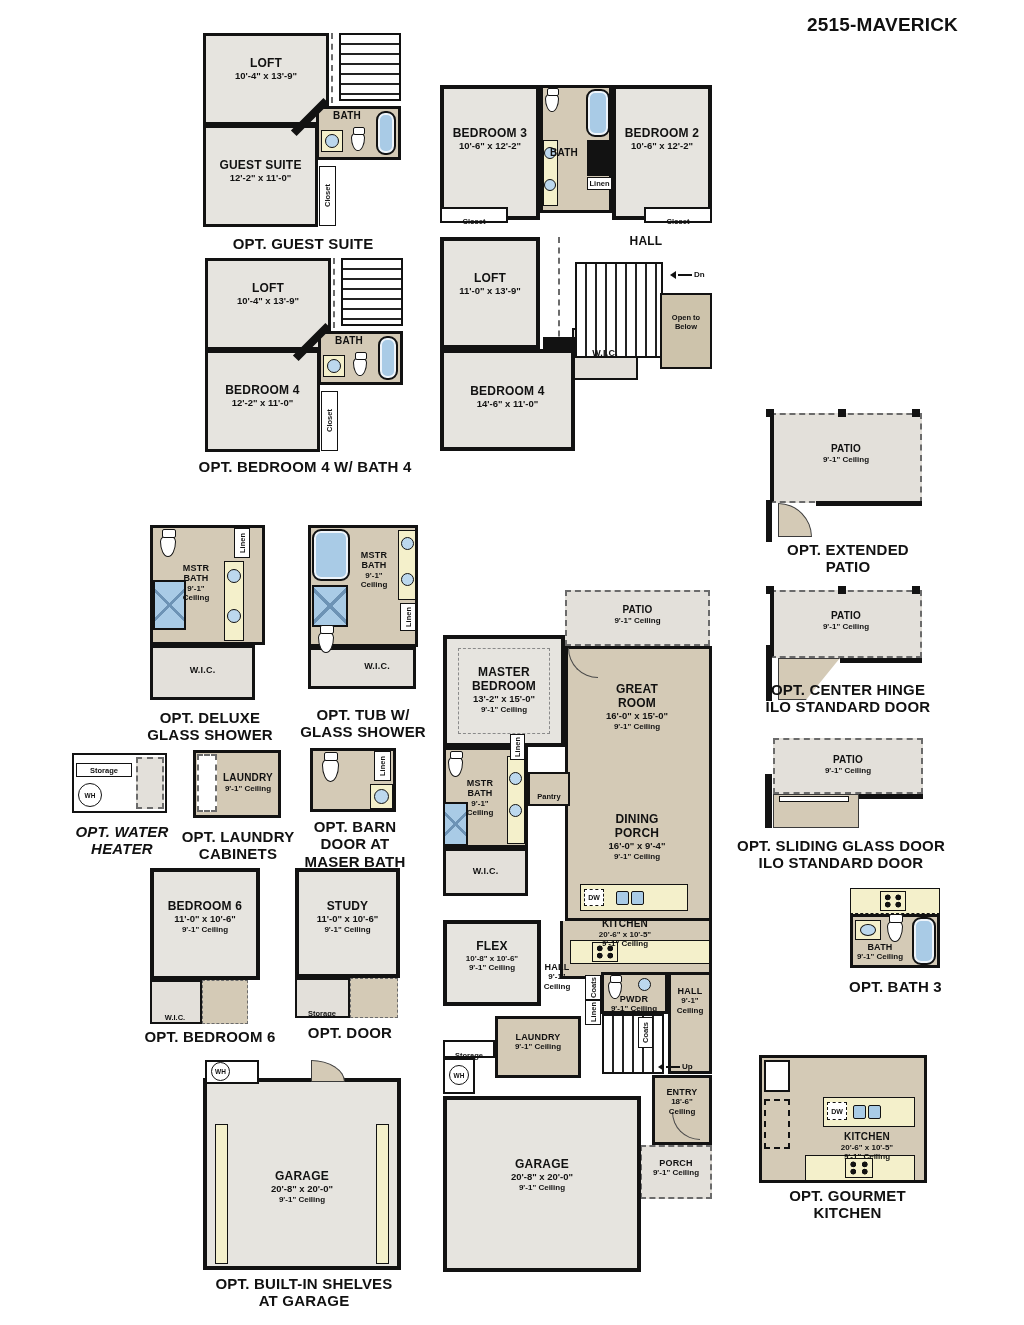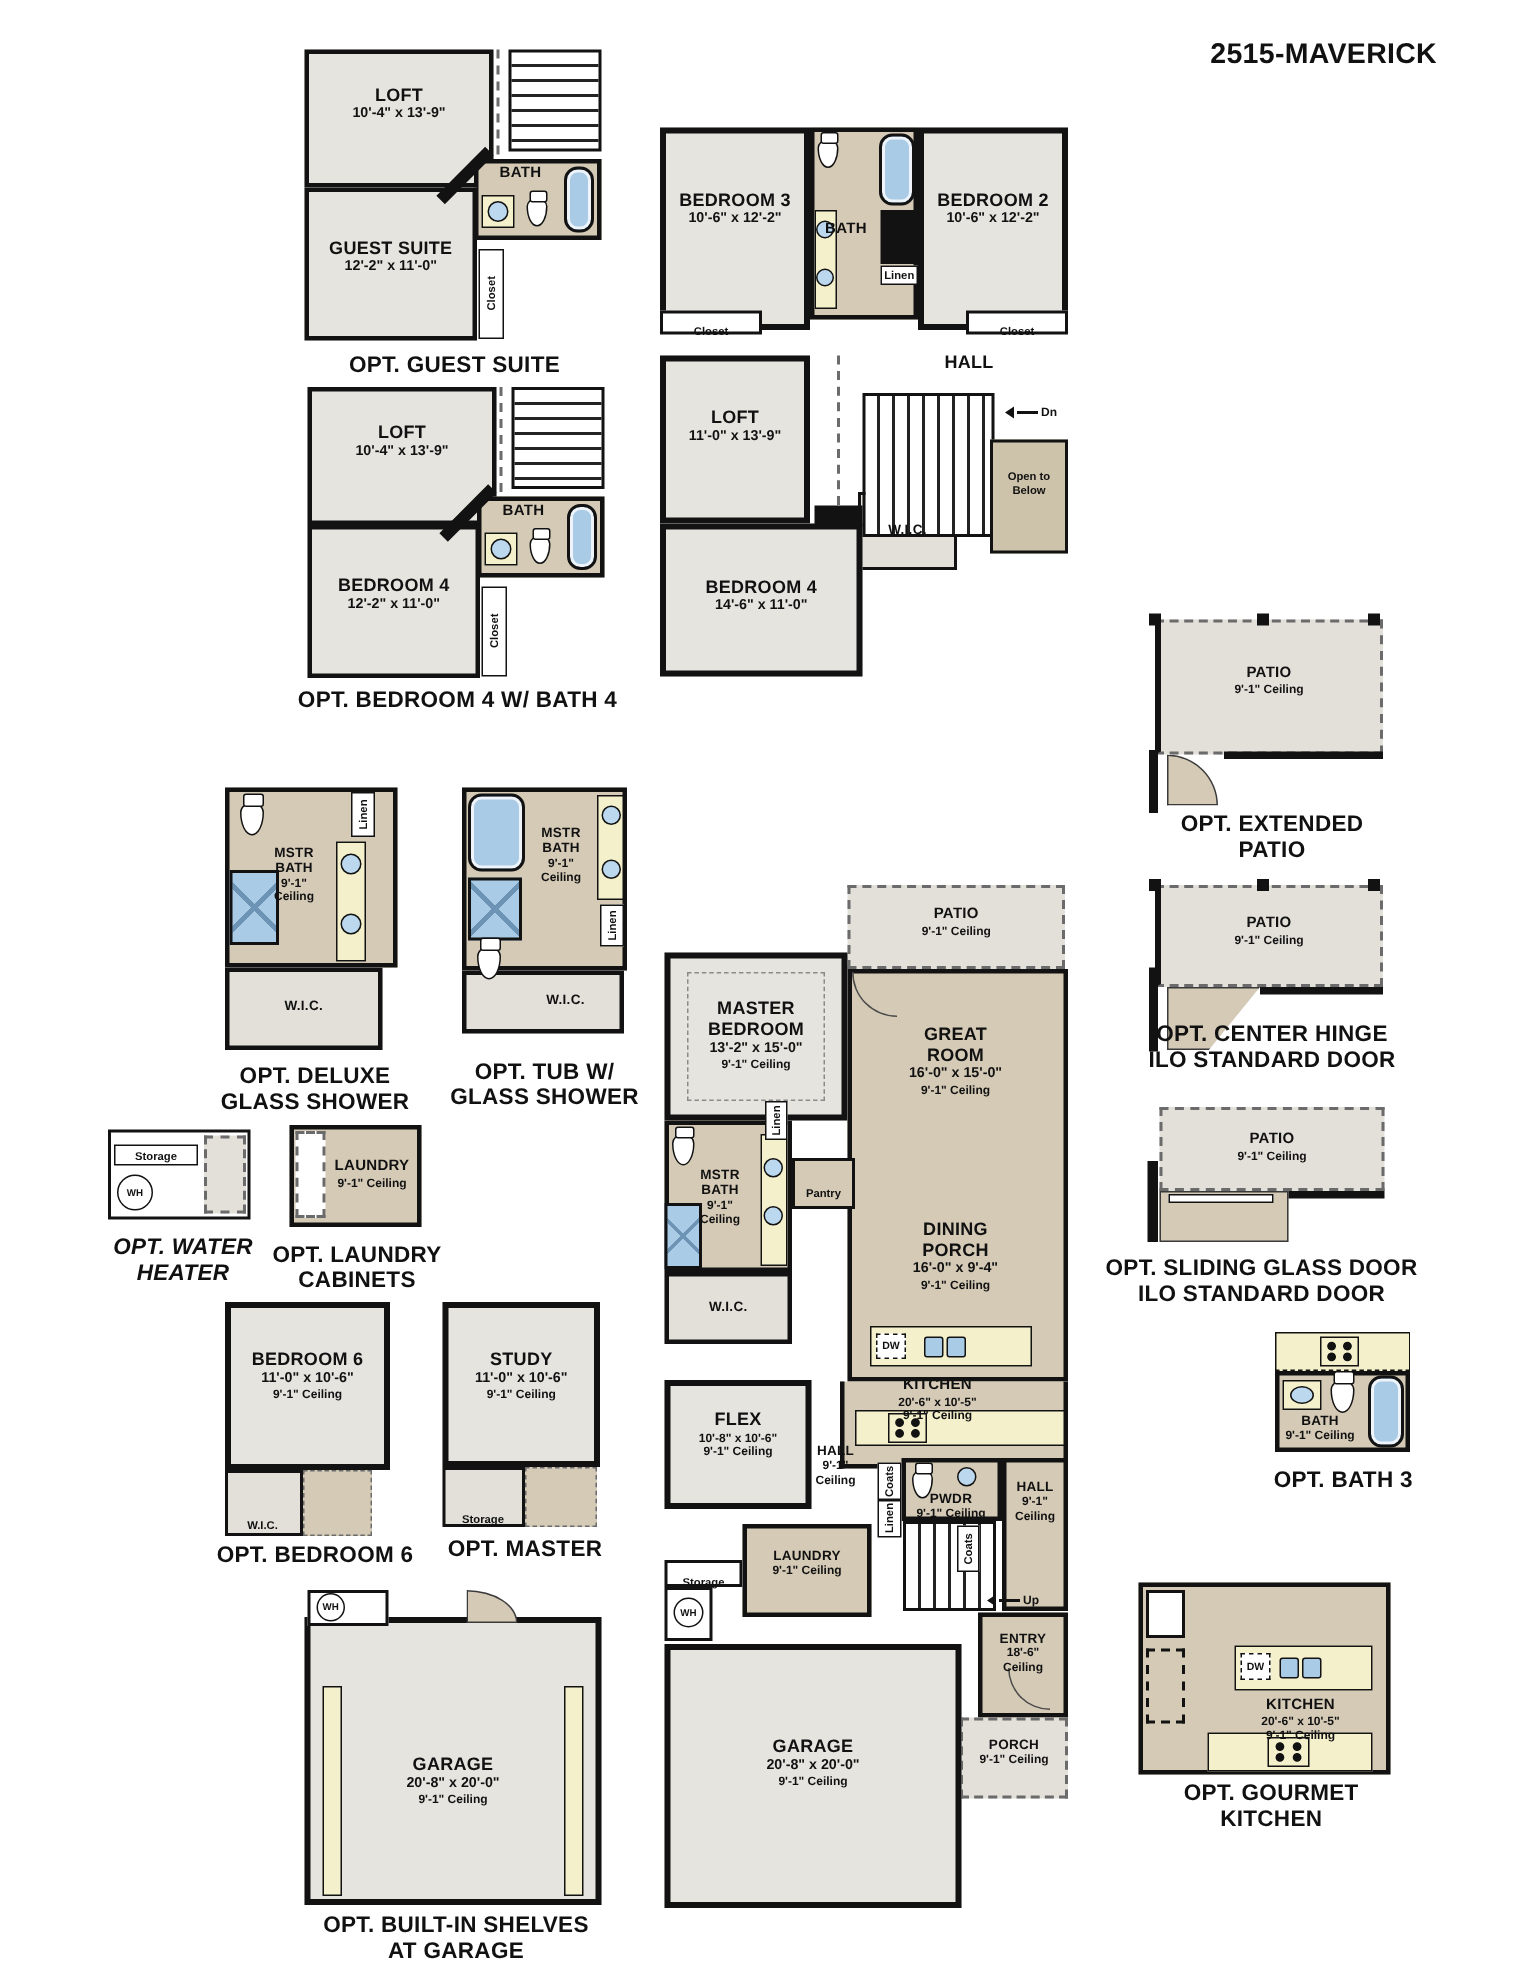--- a/index.html
+++ b/index.html
@@ -45,21 +45,21 @@
   .diag{background:#121212;transform:rotate(-45deg);z-index:4;}
   .fpl{background:var(--fireplace-salmon,#d89580);clip-path:polygon(0 0,100% 18%,100% 82%,0 100%);z-index:5;}
   .openb{background:#cdc3ab;border:2px solid #121212;z-index:2;}
   .inner-dash{border:1.5px dashed #8a8a8a;z-index:2;}
 </style>
 </head>
 <body>
 
 <div id="canvas">
 
-  <div class="plan" style="left:758px;top:14px;width:200px;height:26px;margin-top:12px;">
+  <div class="plan" style="left:758px;top:14px;width:200px;height:26px;">
     <div class="lbl" style="left:0;top:0;width:200px;text-align:right;">
         <span class="nm" style="font-size:19px;">2515-MAVERICK</span>
       </div>
   </div>
 
   <div class="plan" style="left:203px;top:33px;width:200px;height:230px;">
     <div class="room" style="left:0;top:0;width:126px;height:92px;"></div>
     <div class="stairs h" style="left:136px;top:0;width:62px;height:68px;"></div>
     <div class="dashv" style="left:128px;top:0;height:70px;"></div>
     <div class="room tan" style="left:113px;top:73px;width:85px;height:54px;"></div>
@@ -271,20 +271,32 @@
     <div class="lbl" style="left:24px;top:22px;width:62px;">
         <span class="nm sm">LAUNDRY</span>
         <span class="dm xs">9'-1" Ceiling</span>
       </div>
     <div class="cap" style="left:-20px;top:78px;width:130px;">
         <span>OPT. LAUNDRY</span>
         <span>CABINETS</span>
       </div>
   </div>
 
+  <div class="plan" style="left:310px;top:748px;width:90px;height:132px;">
+    <div class="room tan" style="left:0;top:0;width:86px;height:64px;"></div>
+    <div class="toilet" style="left:12px;top:10px;width:17px;height:24px;"></div>
+    <div class="vtag" style="left:64px;top:3px;width:17px;height:30px;">Linen</div>
+    <div class="cream" style="left:60px;top:36px;width:23px;height:25px;"></div>
+    <div class="sinkc blue" style="left:64px;top:41px;width:15px;height:15px;"></div>
+    <div class="cap" style="left:-25px;top:70px;width:140px;">
+        <span>OPT. BARN</span>
+        <span>DOOR AT</span>
+        <span>MASER BATH</span>
+      </div>
+  </div>
 
   <div class="plan" style="left:745px;top:738px;width:192px;height:140px;">
     <div class="room pg dashed" style="left:28px;top:0;width:150px;height:56px;"></div>
     <div class="lbl" style="left:28px;top:16px;width:150px;">
         <span class="nm sm">PATIO</span>
         <span class="dm xs">9'-1" Ceiling</span>
       </div>
     <div class="tan" style="left:28px;top:56px;width:86px;height:34px;border:1.5px solid #3a3a3a;"></div>
     <div class="white" style="left:34px;top:58px;width:70px;height:6px;border:1px solid #121212;"></div>
     <div class="blk" style="left:114px;top:56px;width:64px;height:5px;"></div>
@@ -314,21 +326,21 @@
     <div class="room" style="left:0;top:0;width:105px;height:110px;border-width:4px;"></div>
     <div class="lbl" style="left:0;top:32px;width:105px;">
         <span class="nm">STUDY</span>
         <span class="dm">11'-0" x 10'-6"</span>
         <span class="dm xs">9'-1" Ceiling</span>
       </div>
     <div class="room pg b2" style="left:0;top:110px;width:55px;height:40px;"></div>
     <div class="tan" style="left:55px;top:110px;width:48px;height:40px;border:1.5px dashed #6b6b6b;"></div>
     <div class="lbl" style="left:2px;top:134px;width:50px;"><span class="tag" style="position:static;">Storage</span></div>
     <div class="cap" style="left:0;top:156px;width:110px;">
-        <span>OPT. MASTER</span>
+        <span>OPT. DOOR</span>
       </div>
   </div>
 
   <div class="plan" style="left:440px;top:588px;width:272px;height:724px;">
     <div class="room pg dashed" style="left:125px;top:2px;width:145px;height:56px;"></div>
     <div class="lbl" style="left:125px;top:16px;width:145px;">
         <span class="nm sm">PATIO</span>
         <span class="dm xs">9'-1" Ceiling</span>
       </div>
     <div class="room tan" style="left:125px;top:58px;width:147px;height:275px;"></div>

